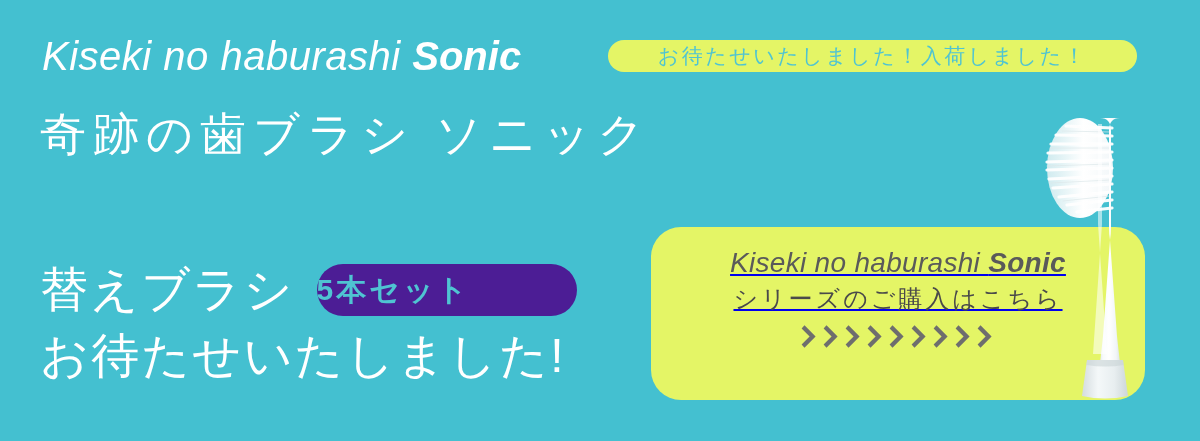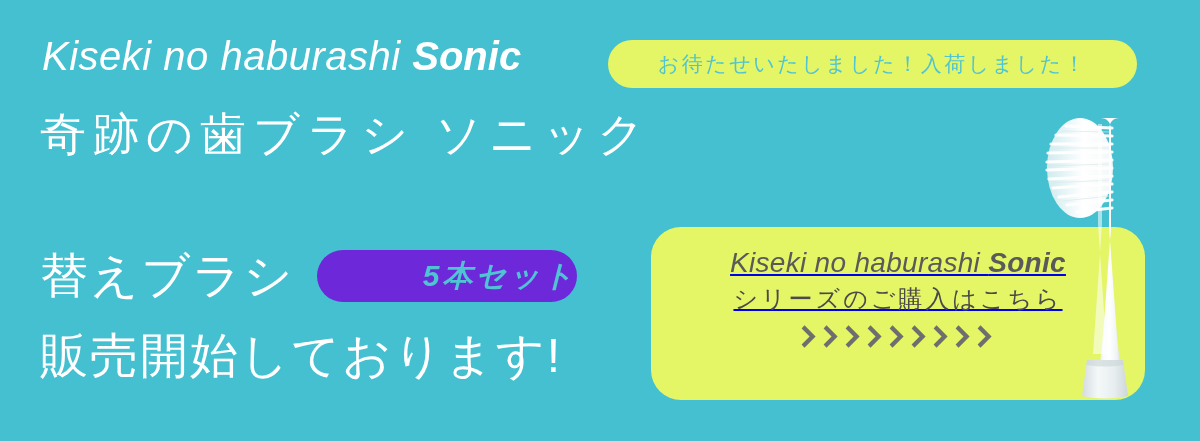--- a/index.html
+++ b/index.html
@@ -33,21 +33,21 @@
   }
   .latin-title .strong{
     font-weight:700;
     font-style:italic;
     letter-spacing:0;
   }
 
   .availability-badge{
     position:absolute;
     left:608px; top:40px;
-    width:529px; height:48px;
+    width:529px; height:32px;
     background:#e4f566;
     border-radius:24px;
     display:flex; align-items:center; justify-content:center;
   }
   .availability-badge .txt{
     font-size:21px;
     color:#4fc4d2;
     letter-spacing:2.5px;
     white-space:nowrap;
     font-weight:400;
@@ -69,31 +69,30 @@
   .sub-line{
     position:absolute;
     left:40px;
     color:#ffffff;
     font-size:48px;
     line-height:1;
     letter-spacing:2px;
     white-space:nowrap;
     font-weight:400;
   }
-  .sub-line-1{ top:250px; display:flex; align-items:center; }
+  .sub-line-1{ top:264px; display:flex; align-items:center; }
   .sub-line-2{ top:332px; }
 
   .count-pill{
     display:inline-flex;
-    align-items:center; justify-content:flex-end;
+    align-items:center; justify-content:flex-start;
     margin-left:22px;
     width:260px; height:52px;
-    background:#6d28d9;
+    background:#4c1d95;
     border-radius:26px;
-    font-style:italic;
   }
   .count-pill .txt{
     font-size:30px;
     color:#4fc4d2;
     letter-spacing:3px;
     font-weight:600;
     white-space:nowrap;
   }
 
   
@@ -164,21 +163,21 @@
 
   <h1 class="headline">奇跡の歯ブラシ ソニック</h1>
 
   <div class="sub-line sub-line-1">
     <span>替えブラシ</span>
     <span class="count-pill">
       <span class="txt">5本セット</span>
     </span>
   </div>
 
-  <div class="sub-line sub-line-2">販売開始しております!</div>
+  <div class="sub-line sub-line-2">お待たせいたしました!</div>
 
   <a class="cta-card" href="#">
     <div class="cta-latin">
       <span>Kiseki no haburashi </span><span class="strong">Sonic</span>
     </div>
     <div class="cta-jp">シリーズのご購入はこちら</div>
     <div class="chevron-row">
         <span class="chevron">
           <svg viewBox="0 0 19 27" width="19" height="27">
             <path d="M3.5 2.2 L14.6 13.5 L3.5 24.8 L0.6 21.6 L8.6 13.5 L0.6 5.4 Z" fill="#6e6e6e"></path>

